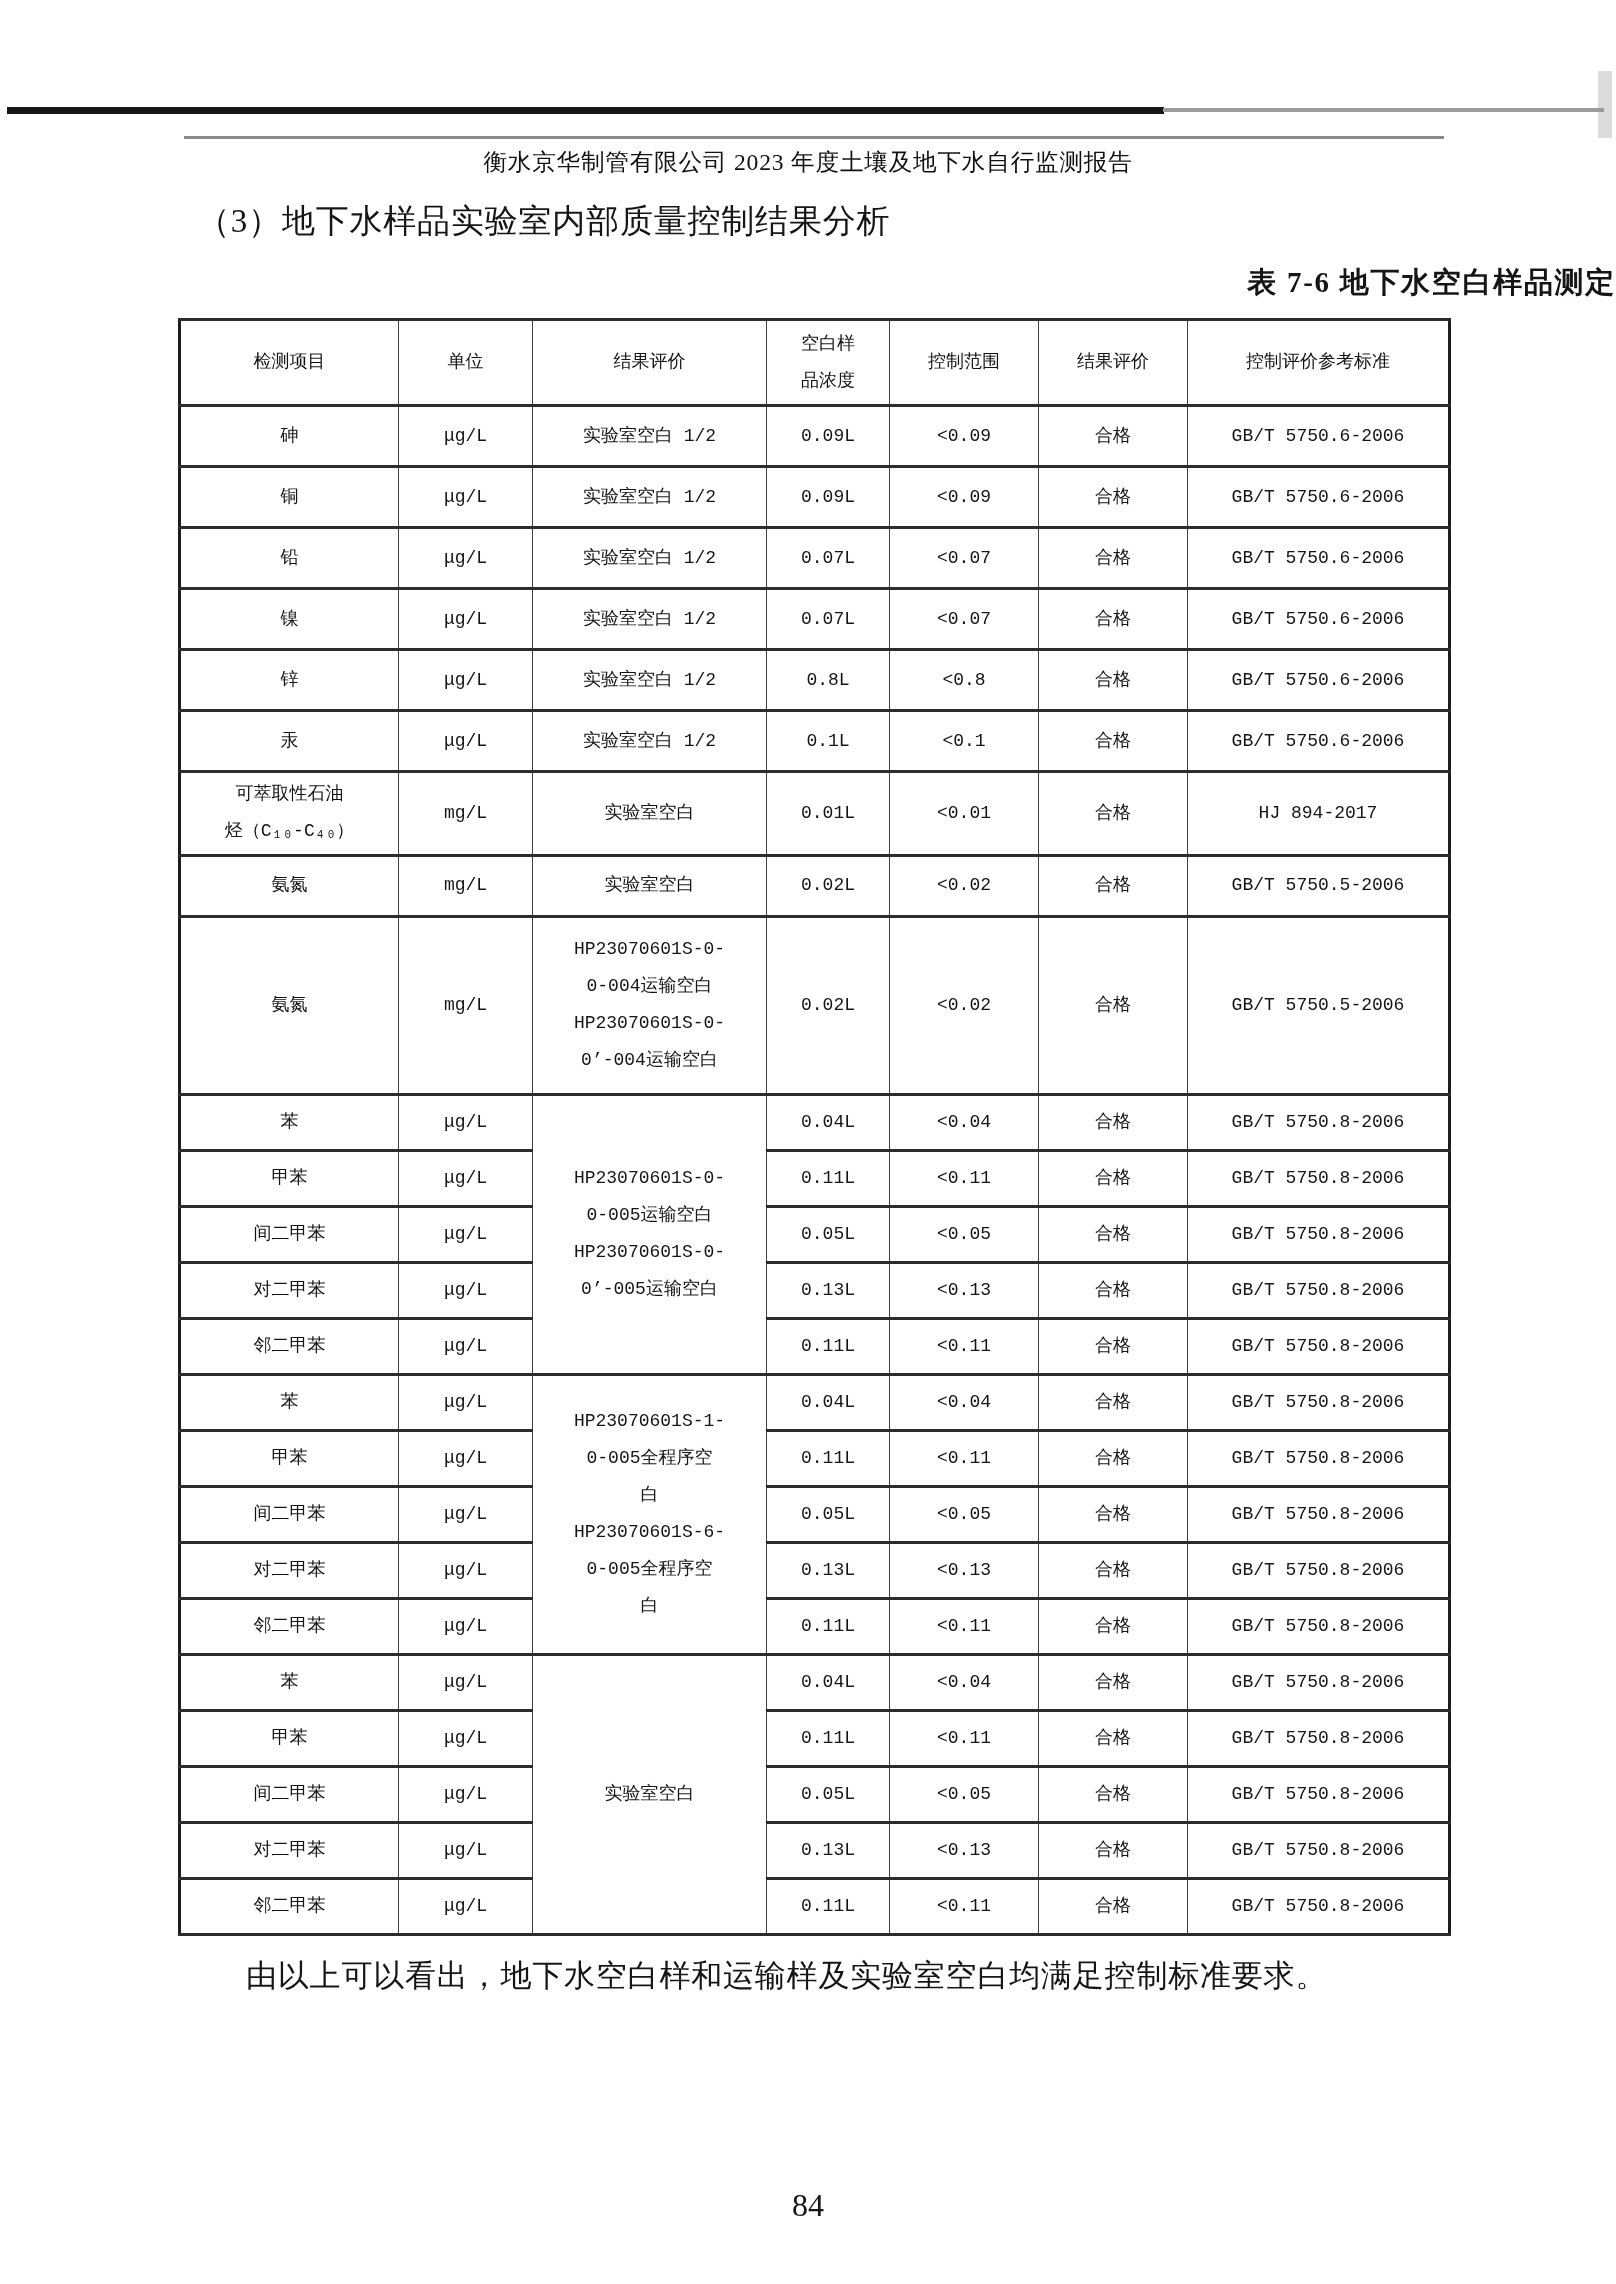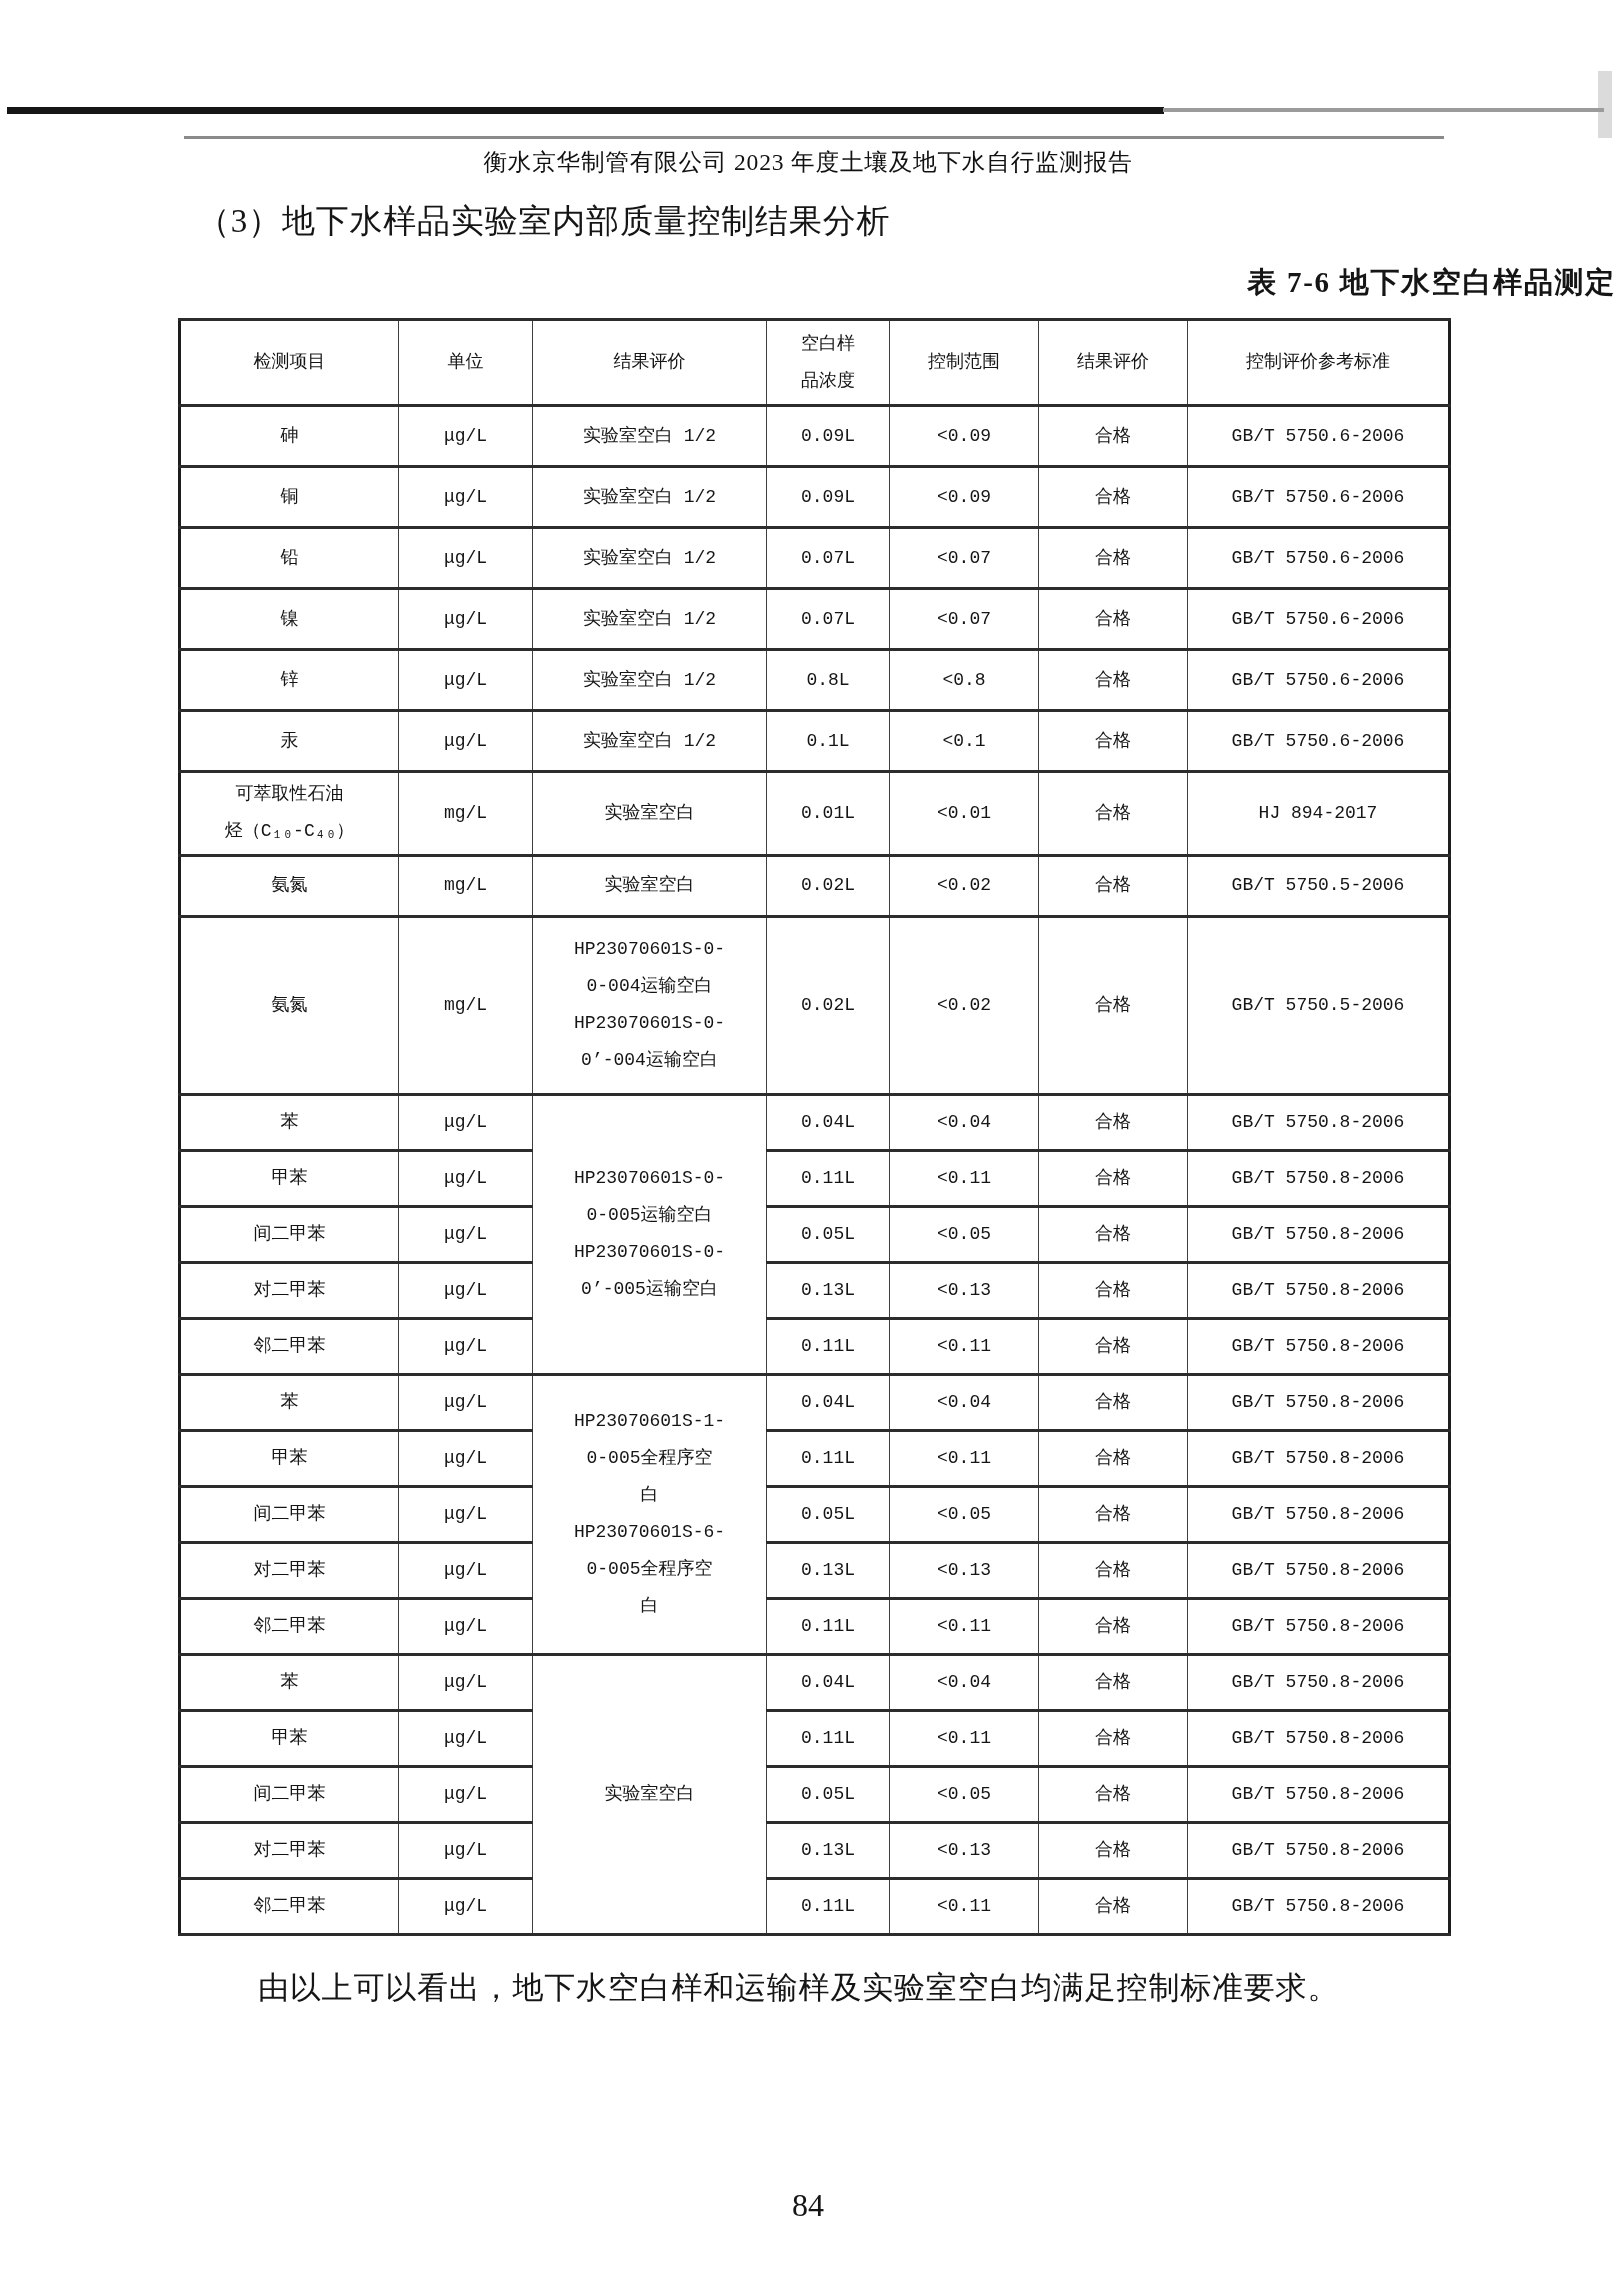--- a/index.html
+++ b/index.html
@@ -67,21 +67,21 @@
   }
   table.blank-table { border: 3.4px solid #1d1d1d; }
   thead tr th { height: 86px; }
   tr.h72 td { height: 61px; }
   tr.h94 td { height: 79px; }
   tr.h210 td { height: 178px; }
   tr.h66 td { height: 56px; }
   
   .footer-note {
     position: absolute; left: 184px; top: 1955px; width: 1263px;
-    margin: 12px; font-size: 31px; text-indent: 2em; letter-spacing: 0.8px;
+    margin: 0; font-size: 31px; text-indent: 2em; letter-spacing: 0.8px;
   }
   .page-number {
     position: absolute; left: 0; top: 2187px; width: 100%;
     text-align: center; font-size: 32px;
   }
 </style>
 </head>
 <body>
 
 <div class="scan-smudge"></div>

